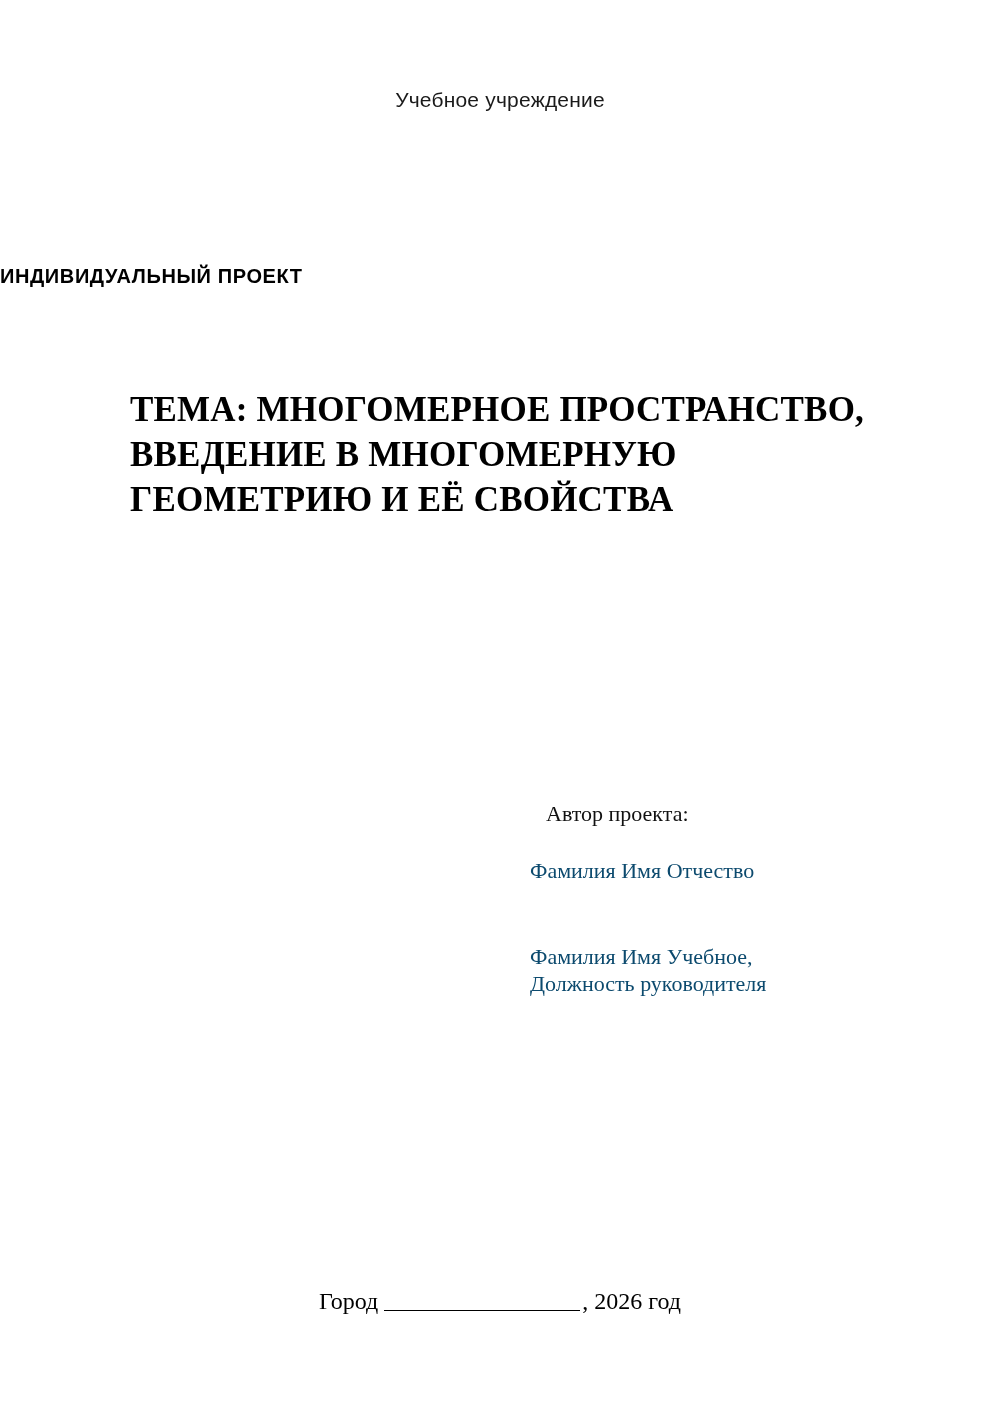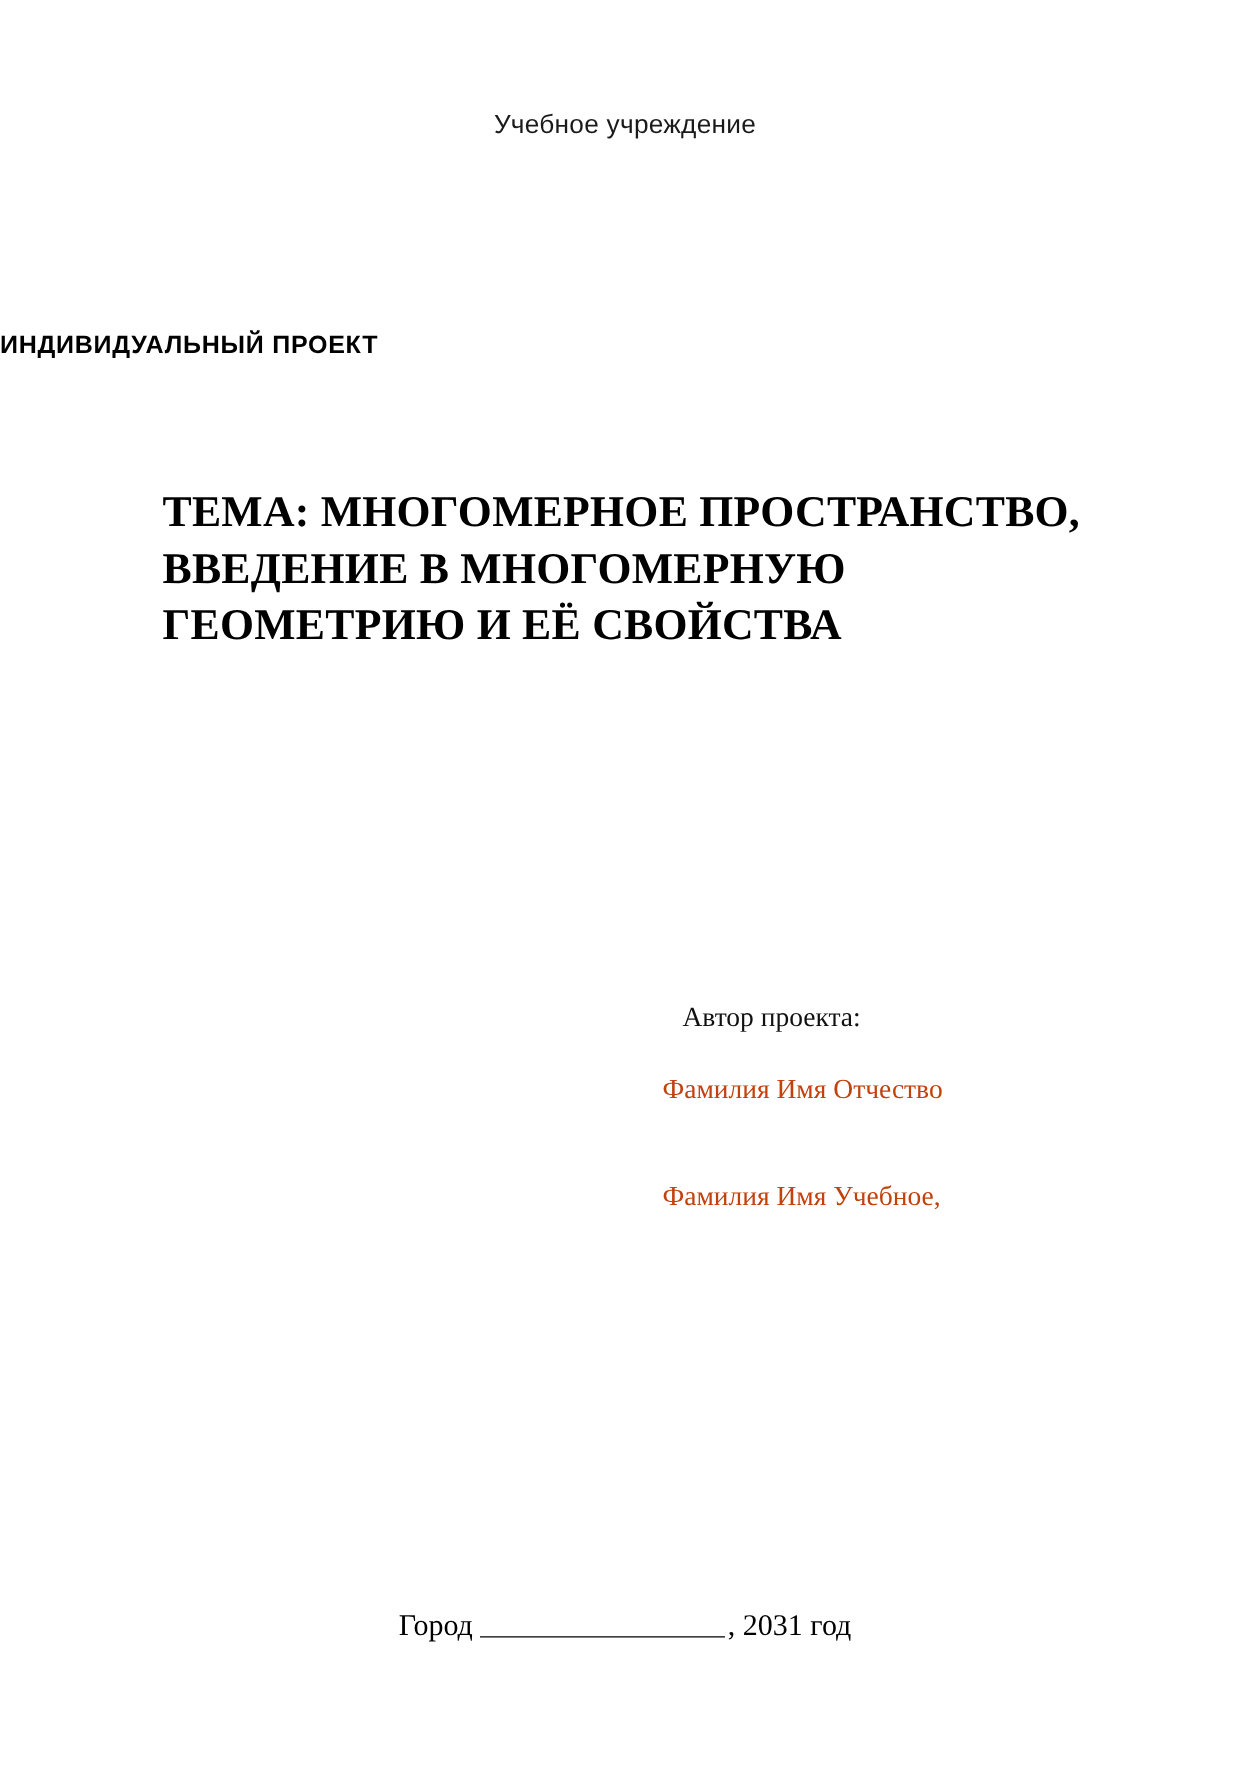--- a/index.html
+++ b/index.html
@@ -81,21 +81,21 @@
   }
   .meta-label {
     font-size: 22px;
     color: #111111;
     margin: 16px;
     padding: 0;
     line-height: 1.2;
   }
   .meta-value {
     font-size: 22px;
-    color: #c2410c;
+    color: #0c4a6e;
     margin: 0;
     padding: 0;
     line-height: 1.25;
   }
   .gap-small { height: 14px; }
   .gap-large { height: 44px; }
 
   
   .footer {
     position: absolute;
@@ -126,19 +126,20 @@
 
   <div class="title-block">ТЕМА: МНОГОМЕРНОЕ ПРОСТРАНСТВО, ВВЕДЕНИЕ В МНОГОМЕРНУЮ ГЕОМЕТРИЮ И ЕЁ СВОЙСТВА</div>
 
   <div class="meta-block">
     <p class="meta-label">Автор проекта:</p>
     <div class="gap-small"></div>
     <p class="meta-value">Фамилия Имя Отчество</p>
     <div class="gap-large"></div>
     <div class="gap-small"></div>
     <p class="meta-value">Фамилия Имя Учебное,</p>
+    <p class="meta-value">Должность руководителя</p>
   </div>
 
   <div class="footer">
-    <span>Город</span><span class="rule"></span><span>, 2031 год</span>
+    <span>Город</span><span class="rule"></span><span>, 2026 год</span>
   </div>
 
 </div>
 
 </body></html>

